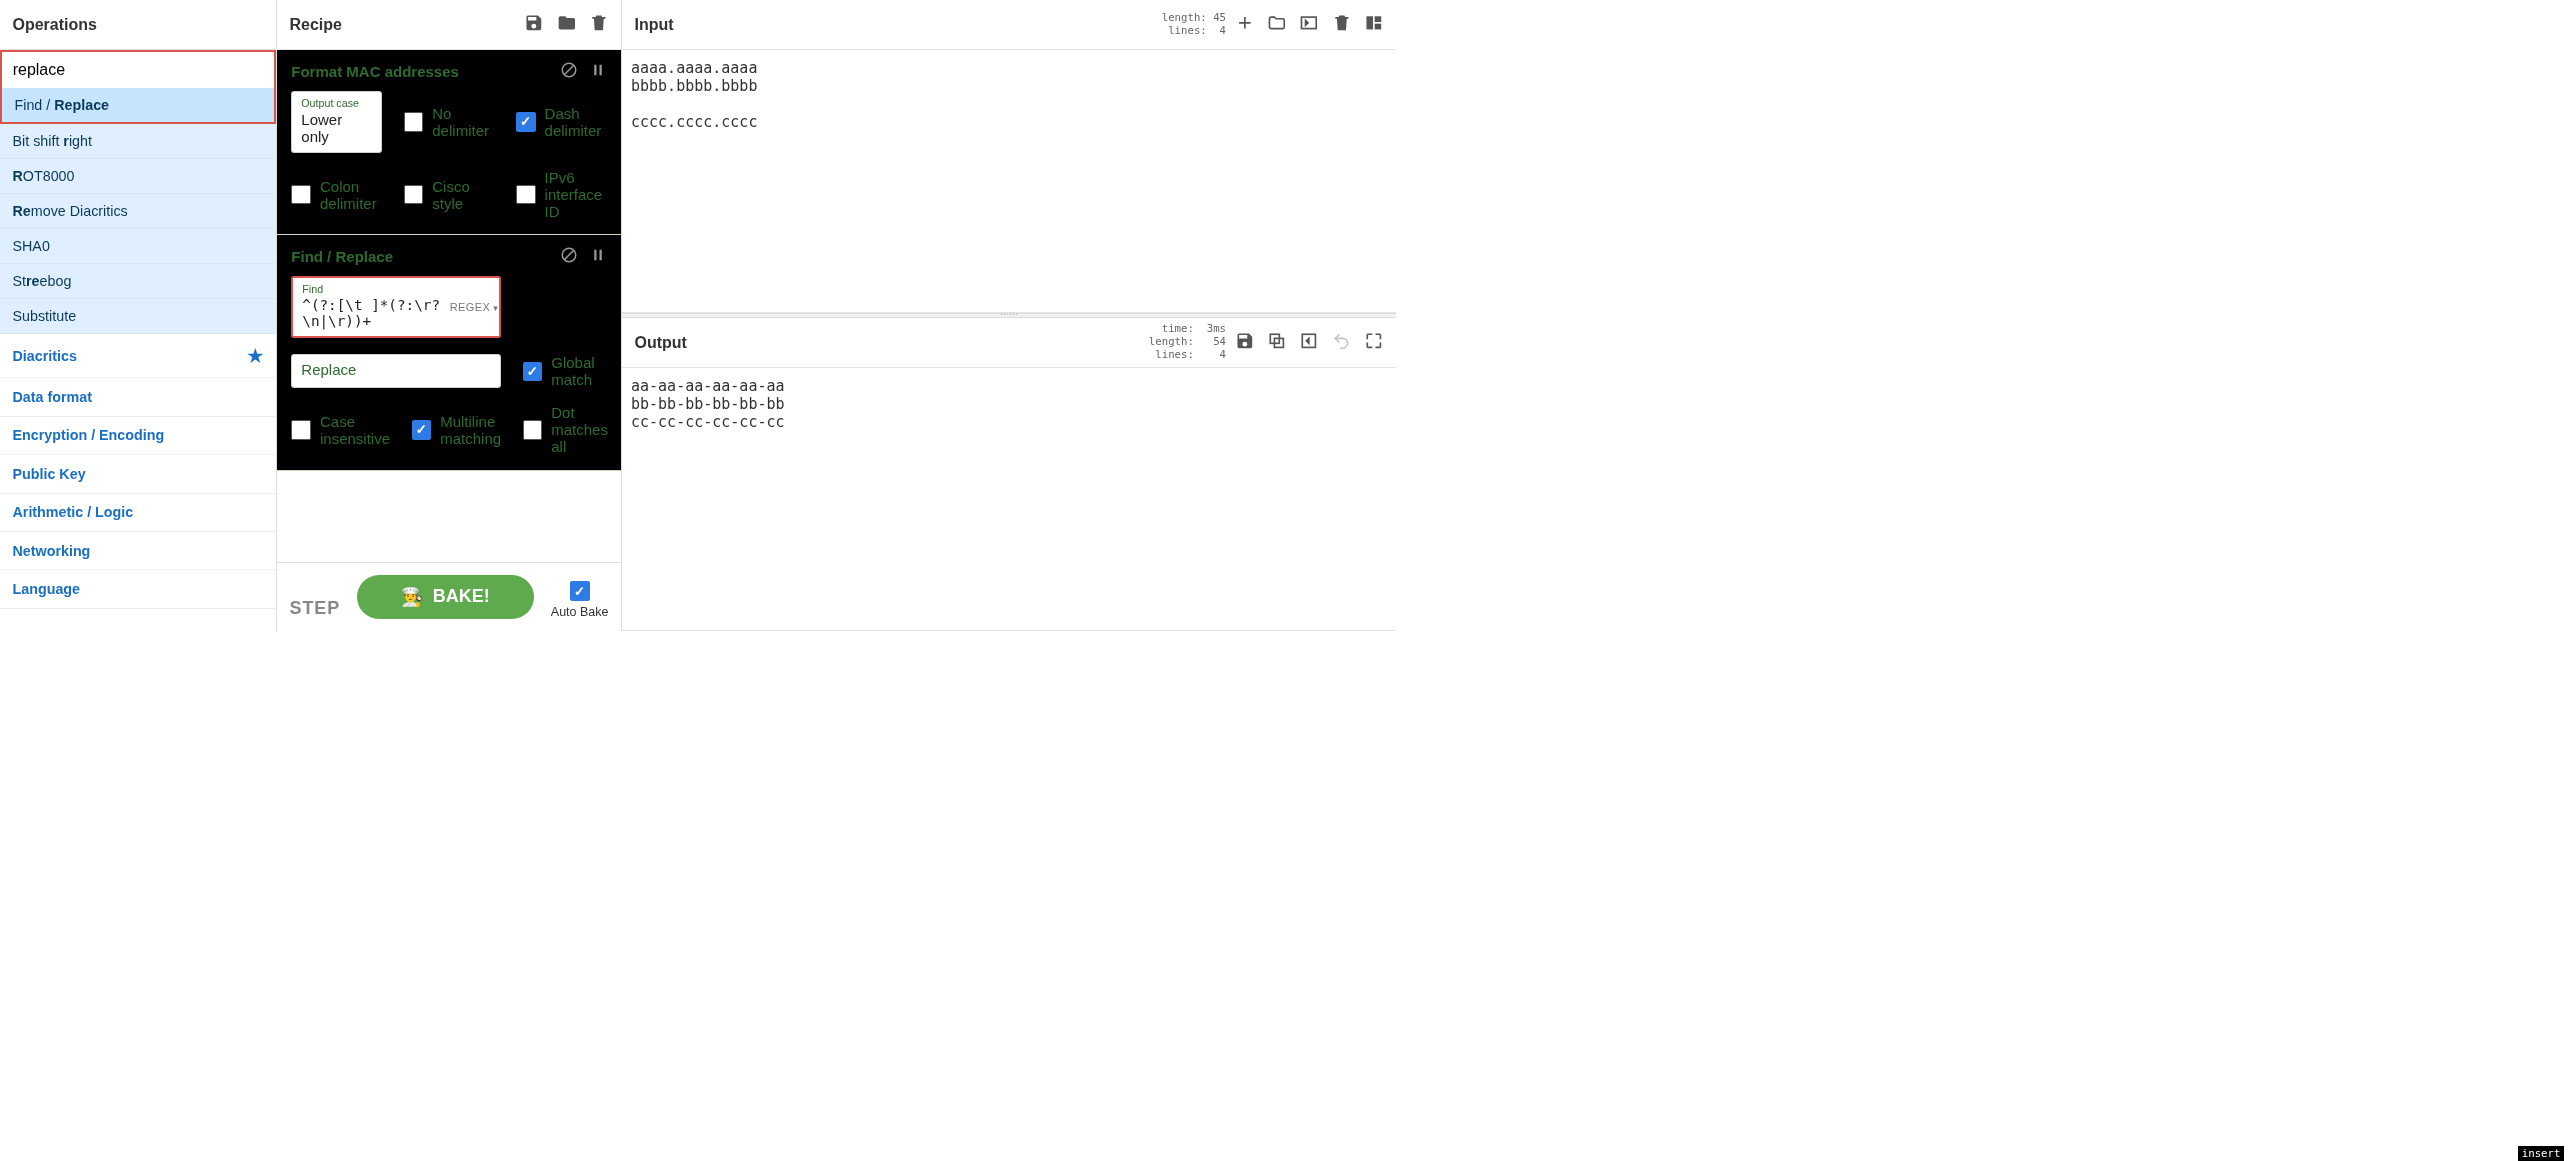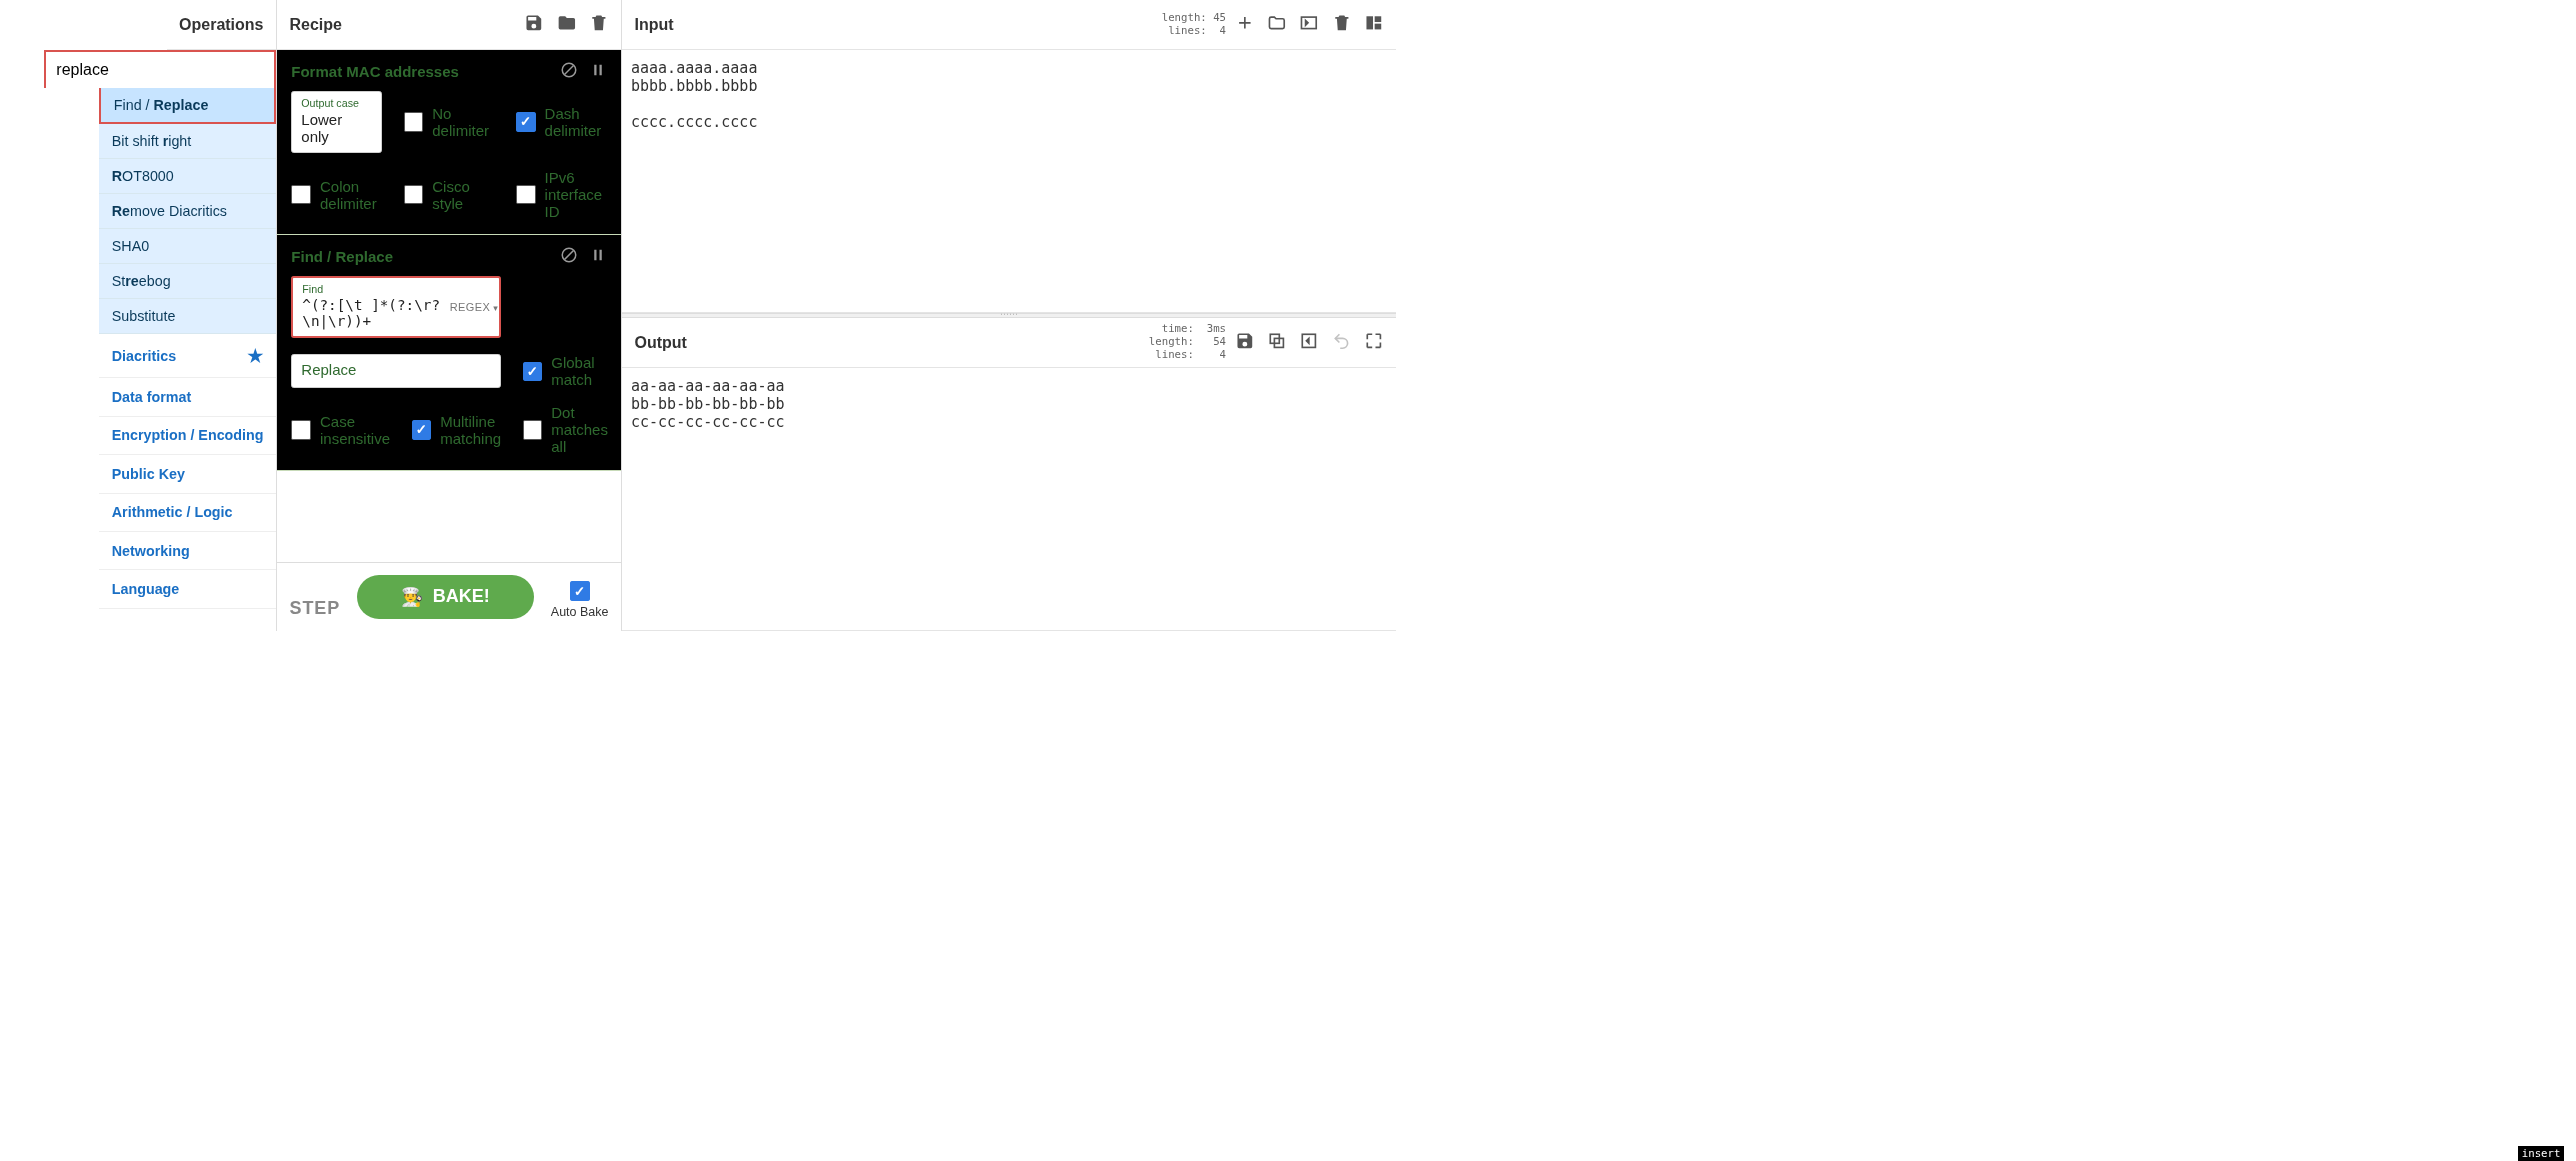--- a/index.html
+++ b/index.html
@@ -7,21 +7,21 @@
     font-family: -apple-system, BlinkMacSystemFont, "Segoe UI", Helvetica, Arial, sans-serif;
     font-size: 13.4px;
     color: #333;
     background: #fff;
     display: flex;
     height: 631px;
     width: 1396px;
     overflow: hidden;
   }
   
-  .col-ops   { width: 277px;  border-right: 0.9px solid #ddd; display:flex; flex-direction:column;align-items:flex-end; }
+  .col-ops   { width: 277px;  border-right: 0.9px solid #ddd; display:flex; flex-direction:column; }
   .col-recipe{ width: 345px;  border-right: 0.9px solid #ddd; display:flex; flex-direction:column; background:#fff;}
   .col-io    { flex: 1; display:flex; flex-direction:column; }
 
   
   .panel-header {
     height: 50px;
     padding: 0 12.5px;
     display:flex; align-items:center; justify-content:space-between;
     border-bottom: 0.9px solid #e4e4e4;
     font-weight: 700;

